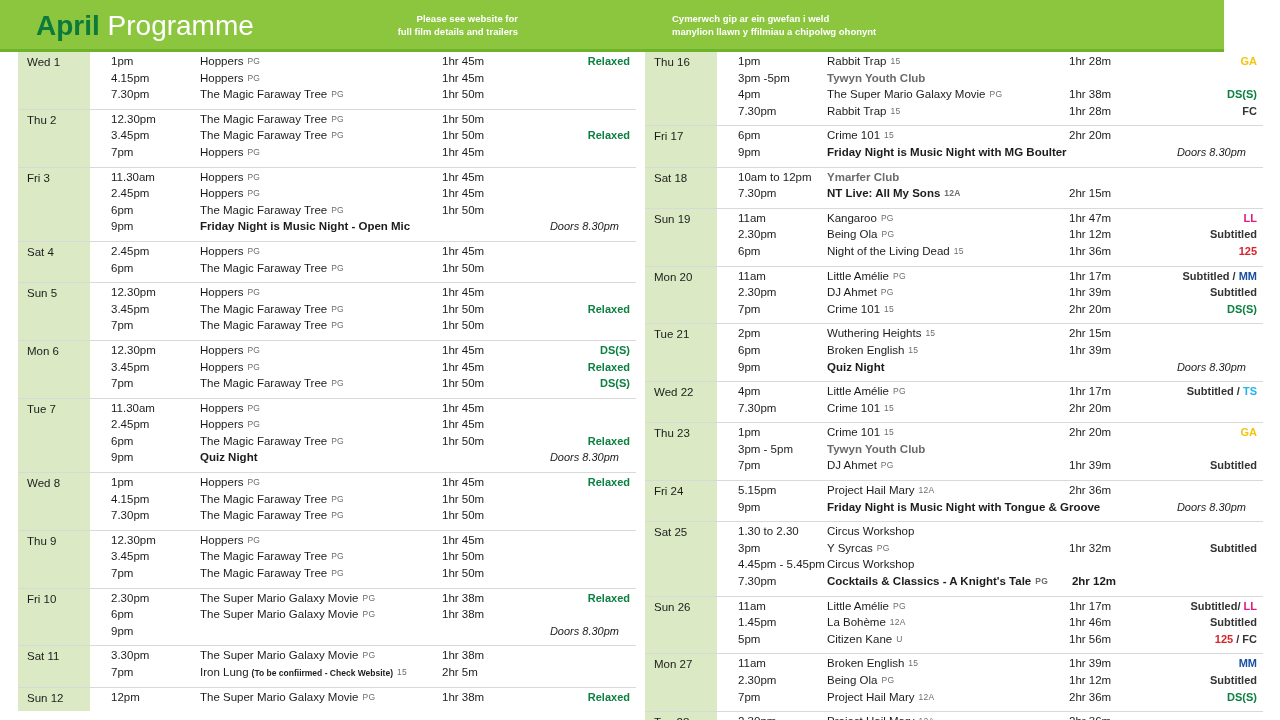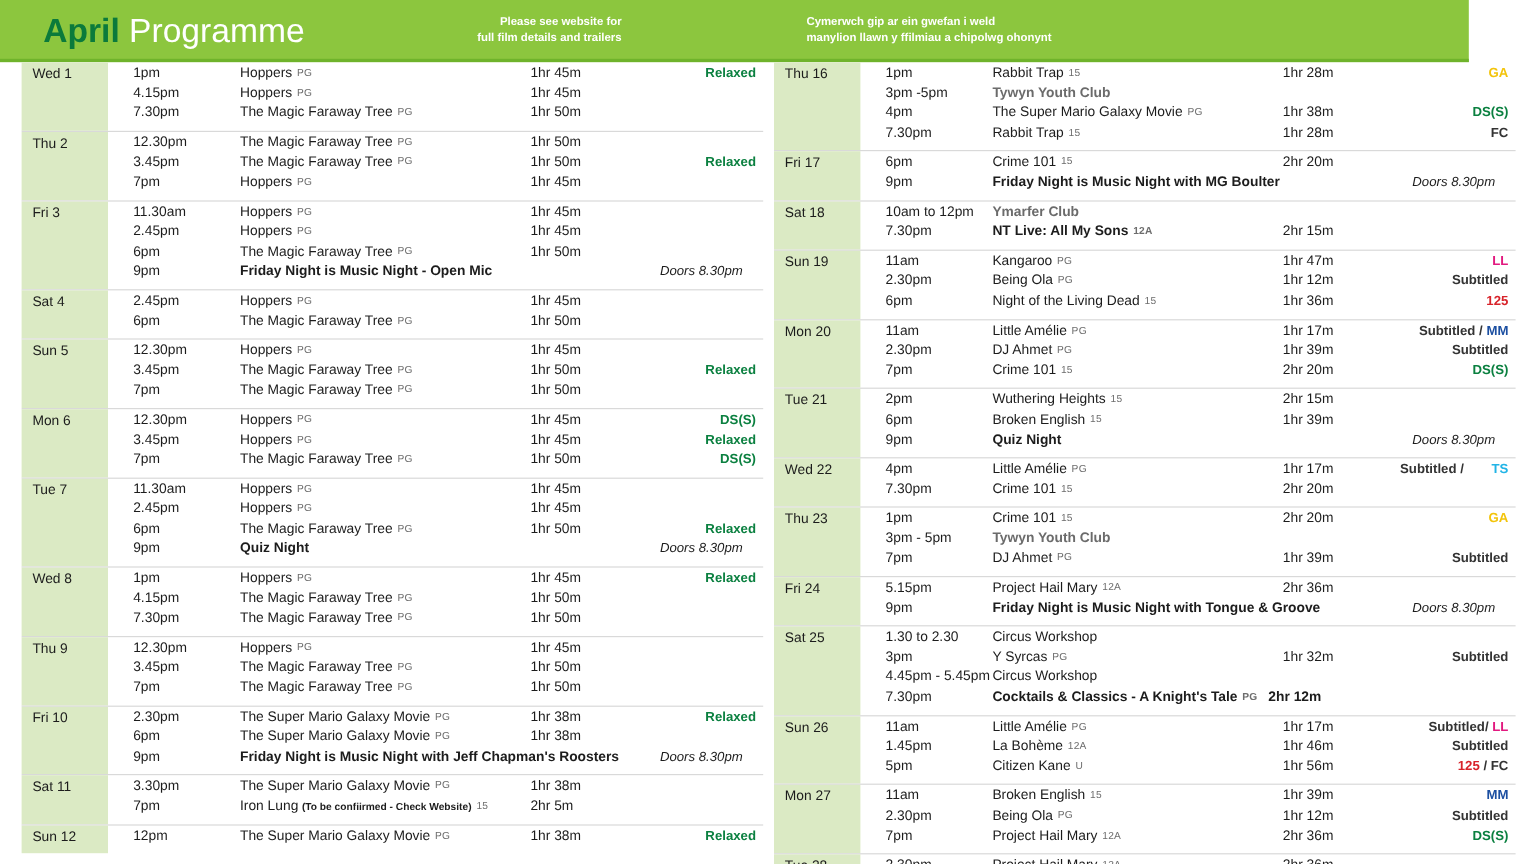--- a/index.html
+++ b/index.html
@@ -87,30 +87,30 @@
     font-size: 11px; font-style: italic; color: #1c1c1c;
   }
 
   .cert {
     font-size: 8.5px; color: #6d6d6d; margin-left: 4px;
     vertical-align: 1px; letter-spacing: .2px;
   }
   .note-inline {
     font-size: 8.5px; font-weight: bold; color: #1c1c1c; margin-left: 3px;
   }
-  .dur-inline { font-size: 11.5px; color: #1c1c1c; margin-left: 9px; text-align: center; }
+  .dur-inline { font-size: 11.5px; color: #1c1c1c; margin-left: 24px; text-align: center; }
 
   .evt       { font-weight: bold; color: #1c1c1c; }
   .evt-grey  { font-weight: bold; color: #6b6b6b; }
 
   
   .t-green { color: #0b8040; }
   .t-dark  { color: #333333; }
   .t-blue  { color: #1c4fa1; }
-  .t-cyan  { color: #22b4e6; margin-left: 20px; }
+  .t-cyan  { color: #22b4e6; }
   .t-gold  { color: #f3c40b; }
   .t-pink  { color: #e2197f; }
   .t-red   { color: #d8232a; }
   .t-sep   { color: #333333; font-weight: bold; }
 </style>
 </head>
 <body>
 
 <div class="masthead">
   <div class="mast-title left"><span class="mast-strong">April</span><span class="mast-light"> Programme</span></div>
@@ -336,21 +336,20 @@
             <span class="c-dur">1hr 38m</span>
             <span class="c-tag t-green">Relaxed</span>
           </div>
           <div class="row">
             <span class="c-time">6pm</span>
             <span class="c-title"><span>The Super Mario Galaxy Movie</span><span class="cert">PG</span></span>
             <span class="c-dur">1hr 38m</span>
           </div>
           <div class="row">
             <span class="c-time">9pm</span>
-            <span class="c-title evt"><span>Friday Night is Music Night with Jeff Chapman's Roosters</span></span>
             <span class="c-doors">Doors 8.30pm</span>
           </div>
         </div>
       </div>
       <div class="day">
         <div class="day-shade"></div>
         <div class="day-label">Sat 11</div>
         <div class="rows">
           <div class="row">
             <span class="c-time">3.30pm</span>

